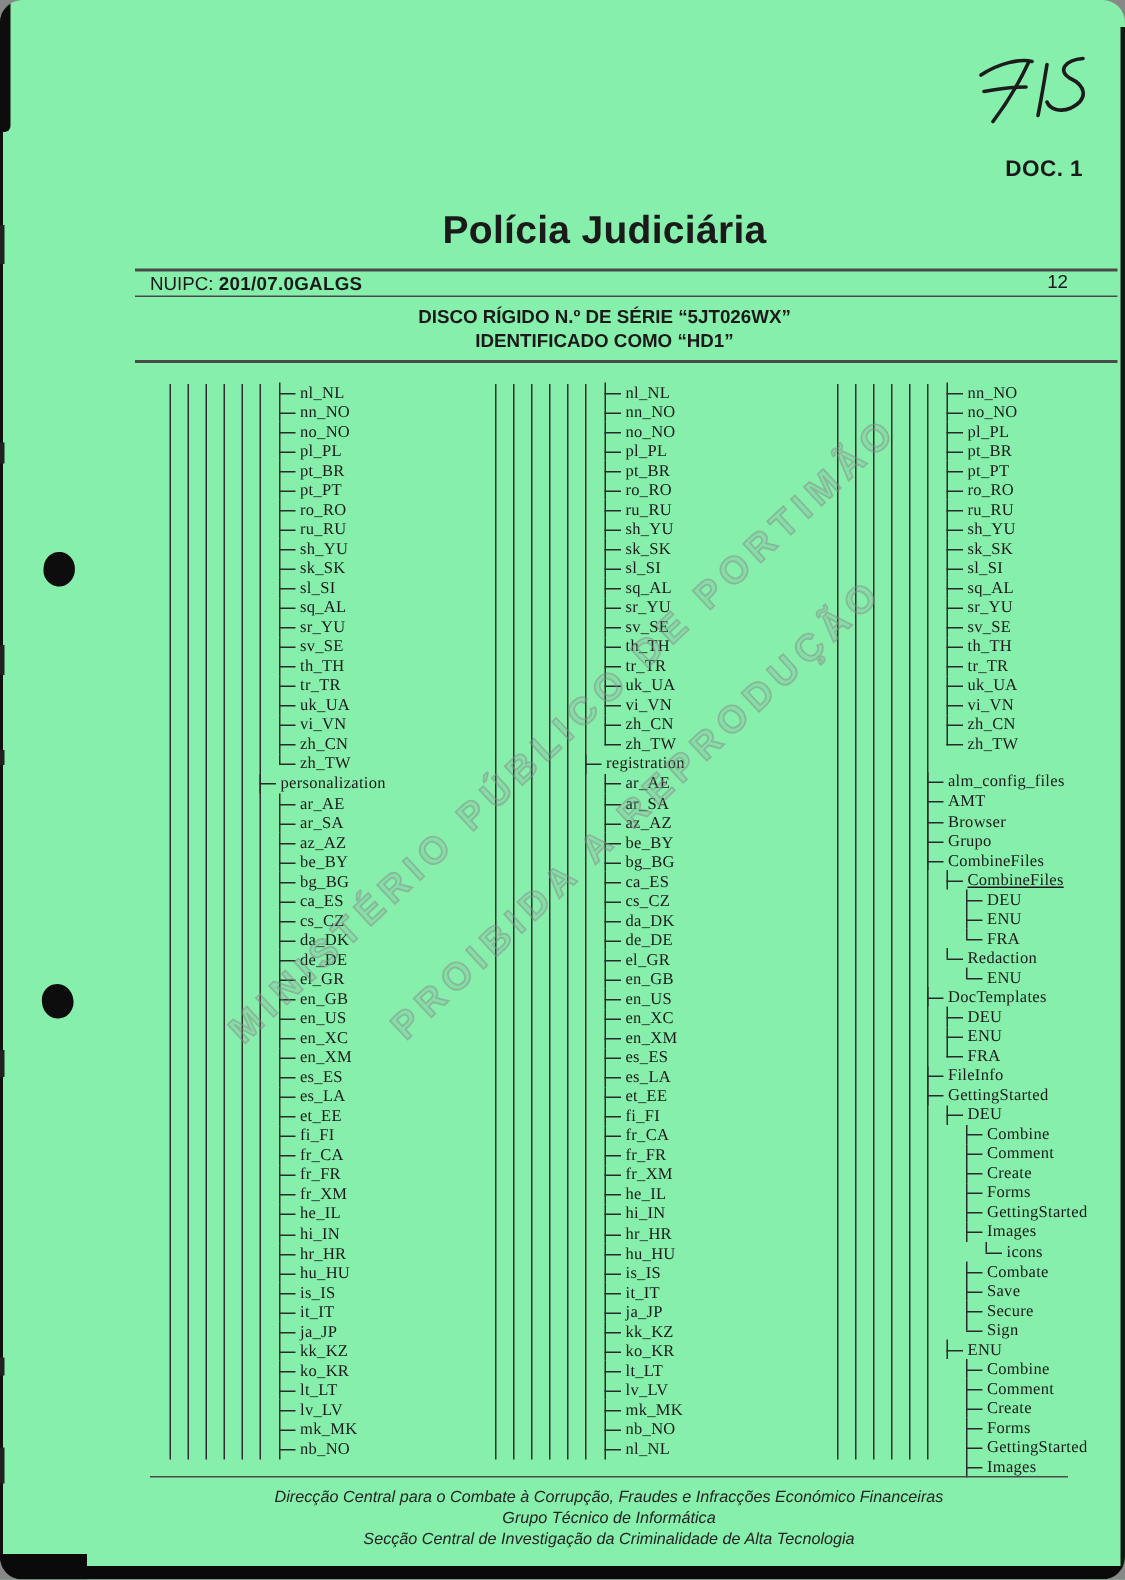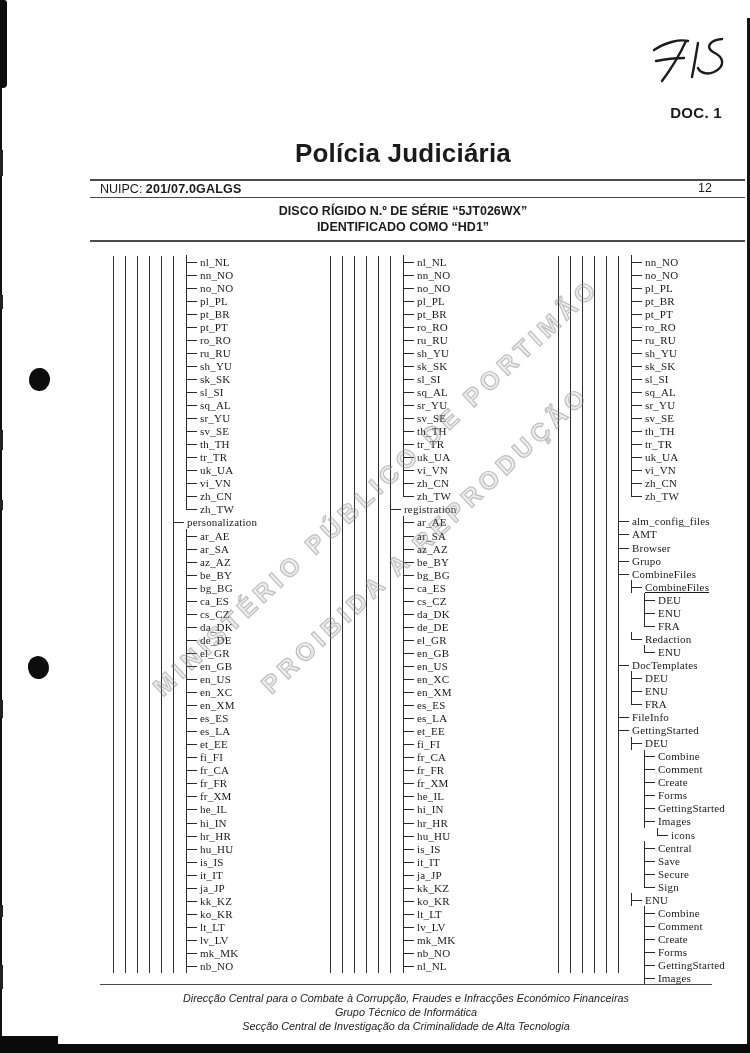--- a/index.html
+++ b/index.html
@@ -1,17 +1,17 @@
 <!DOCTYPE html>
 <html><head>
 <meta charset="utf-8">
 <style>
   html,body{margin:0;padding:0;background:#888;}
-  .page{position:relative;width:750px;height:1053px;background:#ffffff;overflow:hidden;
-        font-family:"Liberation Sans",sans-serif;color:#1a1a1a;}
+  .page{position:relative;width:750px;height:1053px;background:#86efac;overflow:hidden;
+        font-family:"Liberation Sans",sans-serif;color:#1a1a1a;border-radius:15px;}
 
   
   .edge-left{position:absolute;left:0;top:0;width:2px;height:1053px;background:#111;}
   .edge-left-blob{position:absolute;left:0;top:0;width:7px;height:88px;background:#0d0d0d;border-radius:0 3px 4px 0;}
   .edge-right{position:absolute;right:0;top:18px;width:3px;height:1035px;background:#151515;}
   .edge-dash{position:absolute;left:0;width:3px;background:#222;}
   .bottom-bar{position:absolute;left:0;bottom:0;width:750px;height:9px;background:#0a0a0a;}
   .bottom-corner{position:absolute;left:0;bottom:0;width:58px;height:17px;background:#0a0a0a;}
 
   .hole{position:absolute;width:21px;height:23px;background:#0d0d0d;border-radius:48% 52% 50% 50%;}
@@ -743,21 +743,21 @@
       <div class="trow" style="padding-left: 99px;">
         <span class="br tee"></span>
         <span class="lbl">Images</span>
       </div>
       <div class="trow" style="padding-left: 112px;">
         <span class="br corner"></span>
         <span class="lbl">icons</span>
       </div>
       <div class="trow" style="padding-left: 99px;">
         <span class="br tee"></span>
-        <span class="lbl">Central</span>
+        <span class="lbl">Combate</span>
       </div>
       <div class="trow" style="padding-left: 99px;">
         <span class="br tee"></span>
         <span class="lbl">Save</span>
       </div>
       <div class="trow" style="padding-left: 99px;">
         <span class="br tee"></span>
         <span class="lbl">Secure</span>
       </div>
       <div class="trow" style="padding-left: 99px;">

